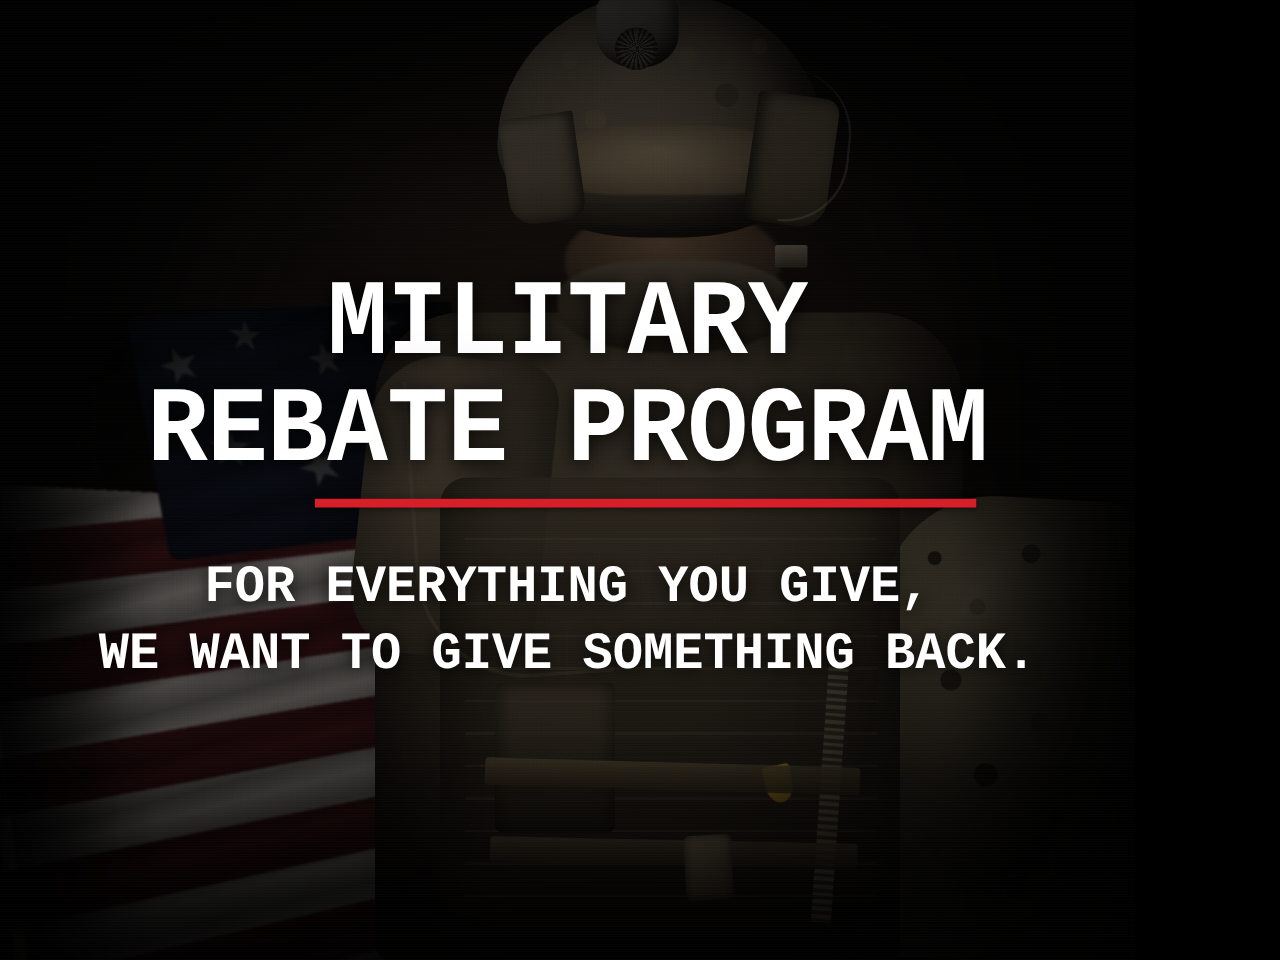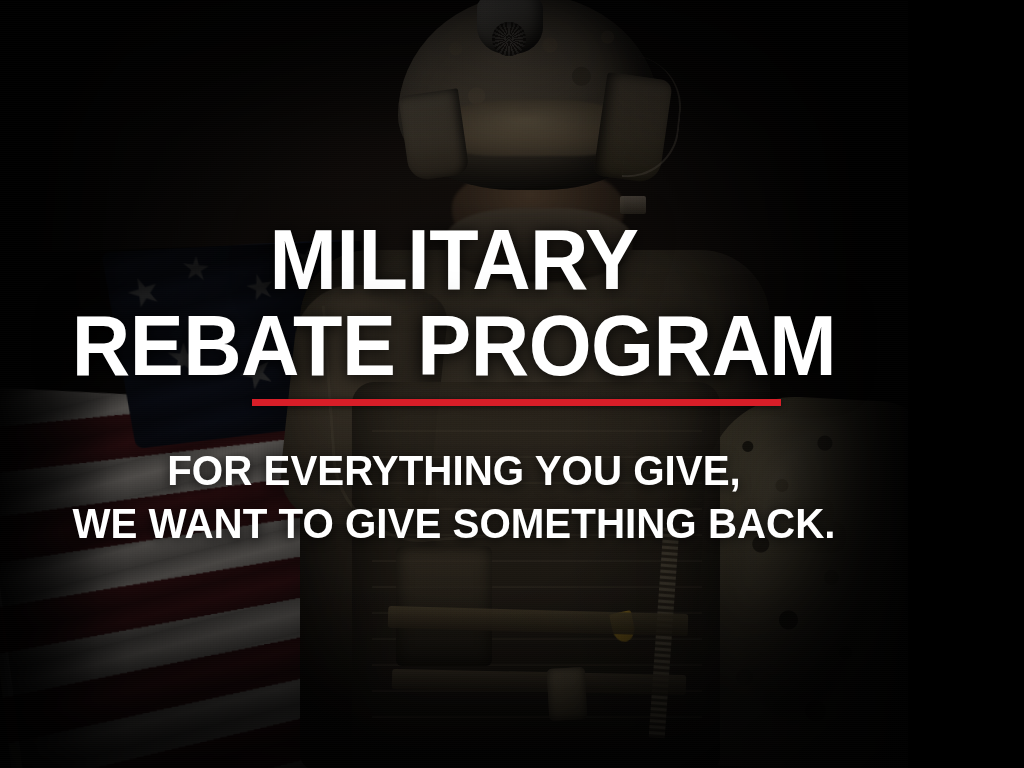--- a/index.html
+++ b/index.html
@@ -7,21 +7,21 @@
     margin: 0;
     padding: 0;
     background: #000;
   }
   #poster {
     position: relative;
     width: 908px;
     height: 768px;
     overflow: hidden;
     background: #060606;
-    font-family: Liberation Sans, sans-serif;
+    font-family: Liberation Mono, monospace;
   }
 
   
   .photo-layer {
     position: absolute;
     inset: 0;
     overflow: hidden;
   }
 
   

